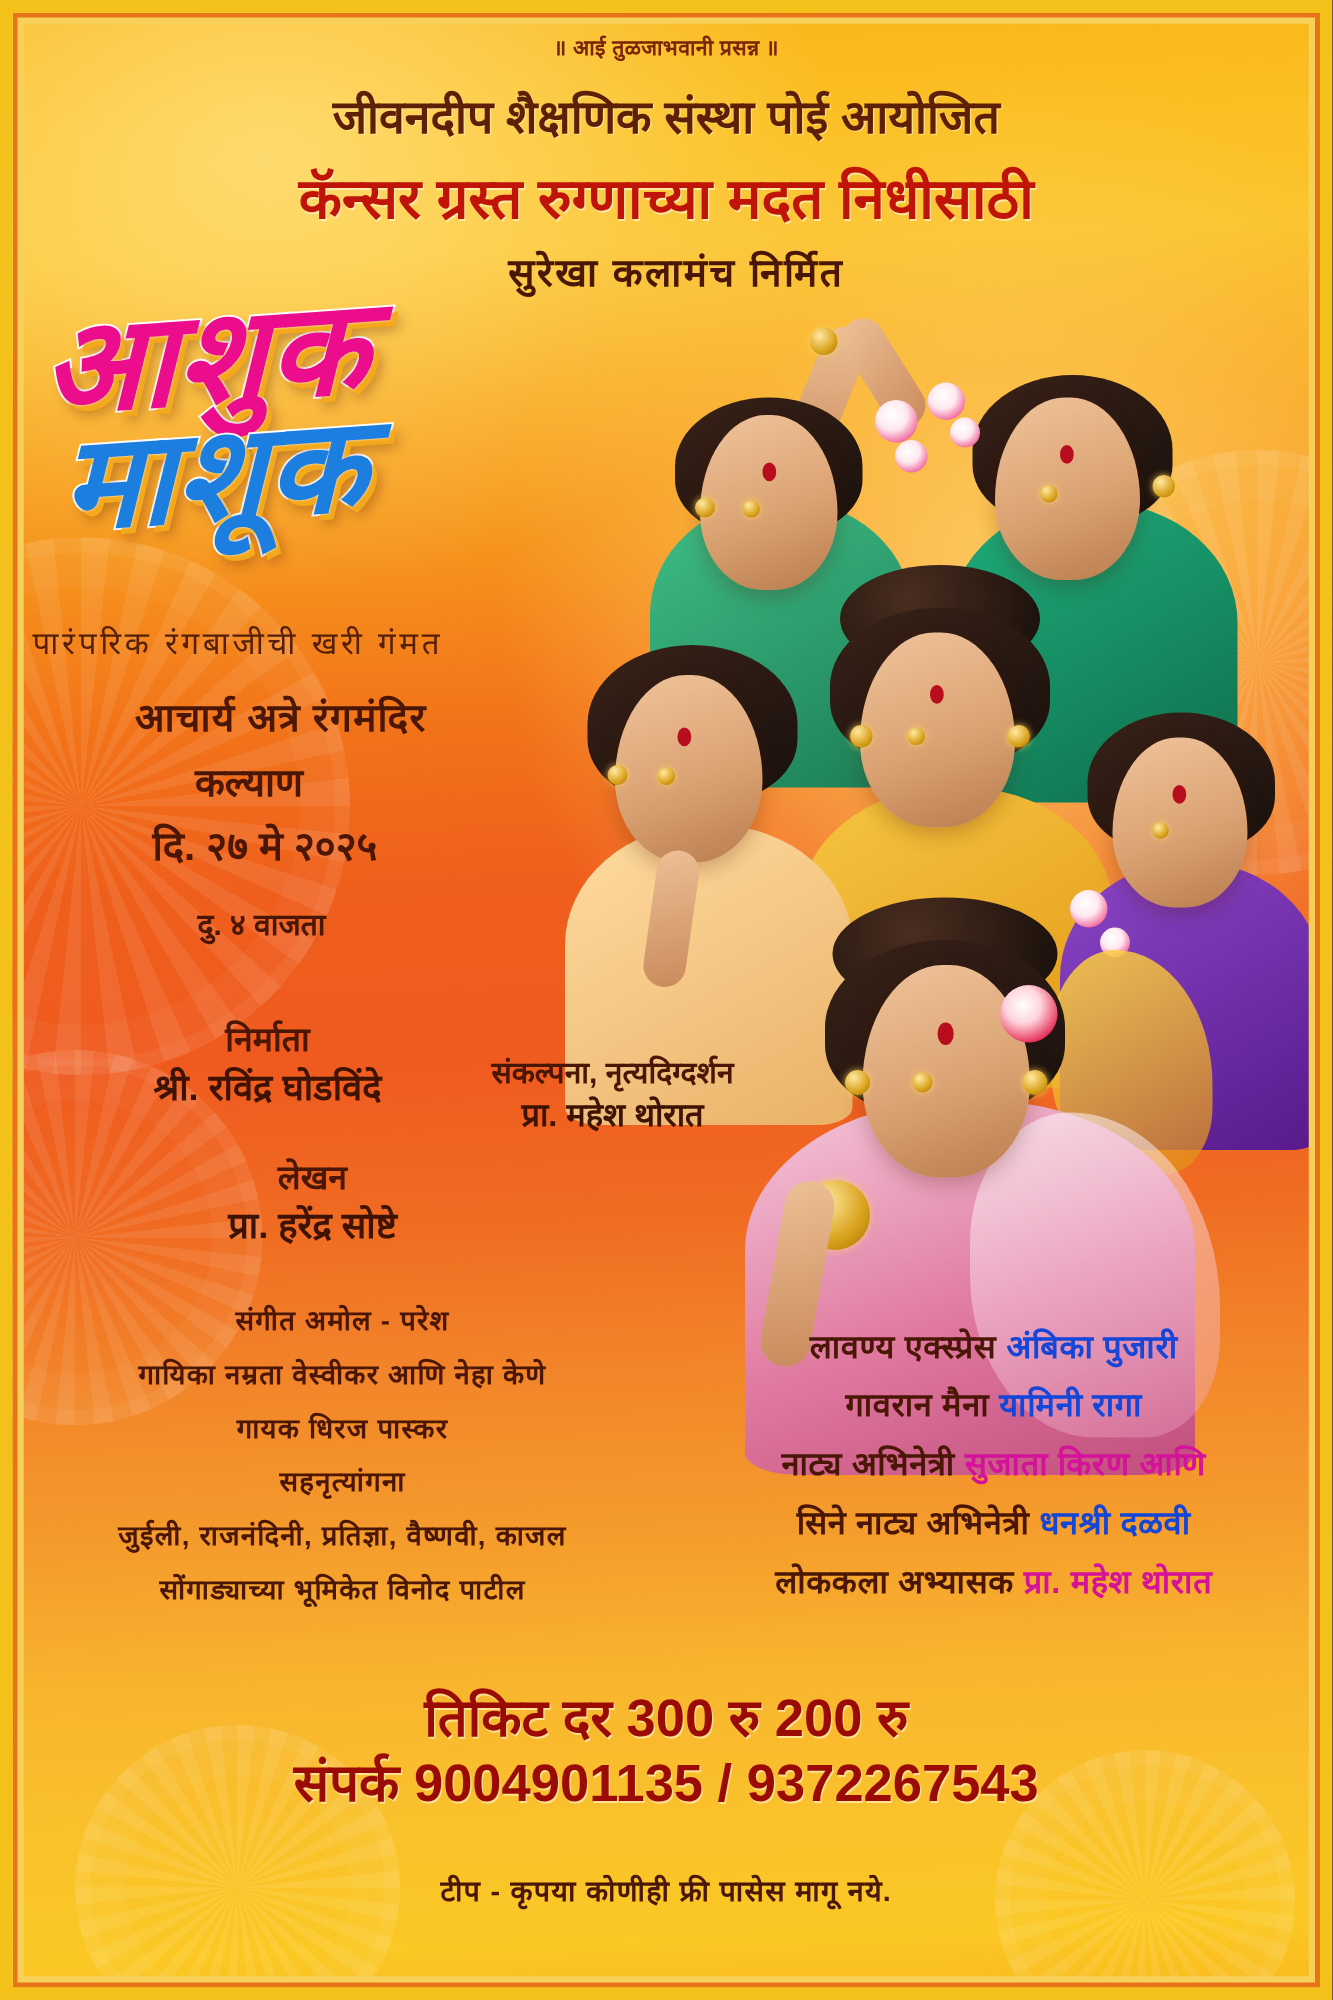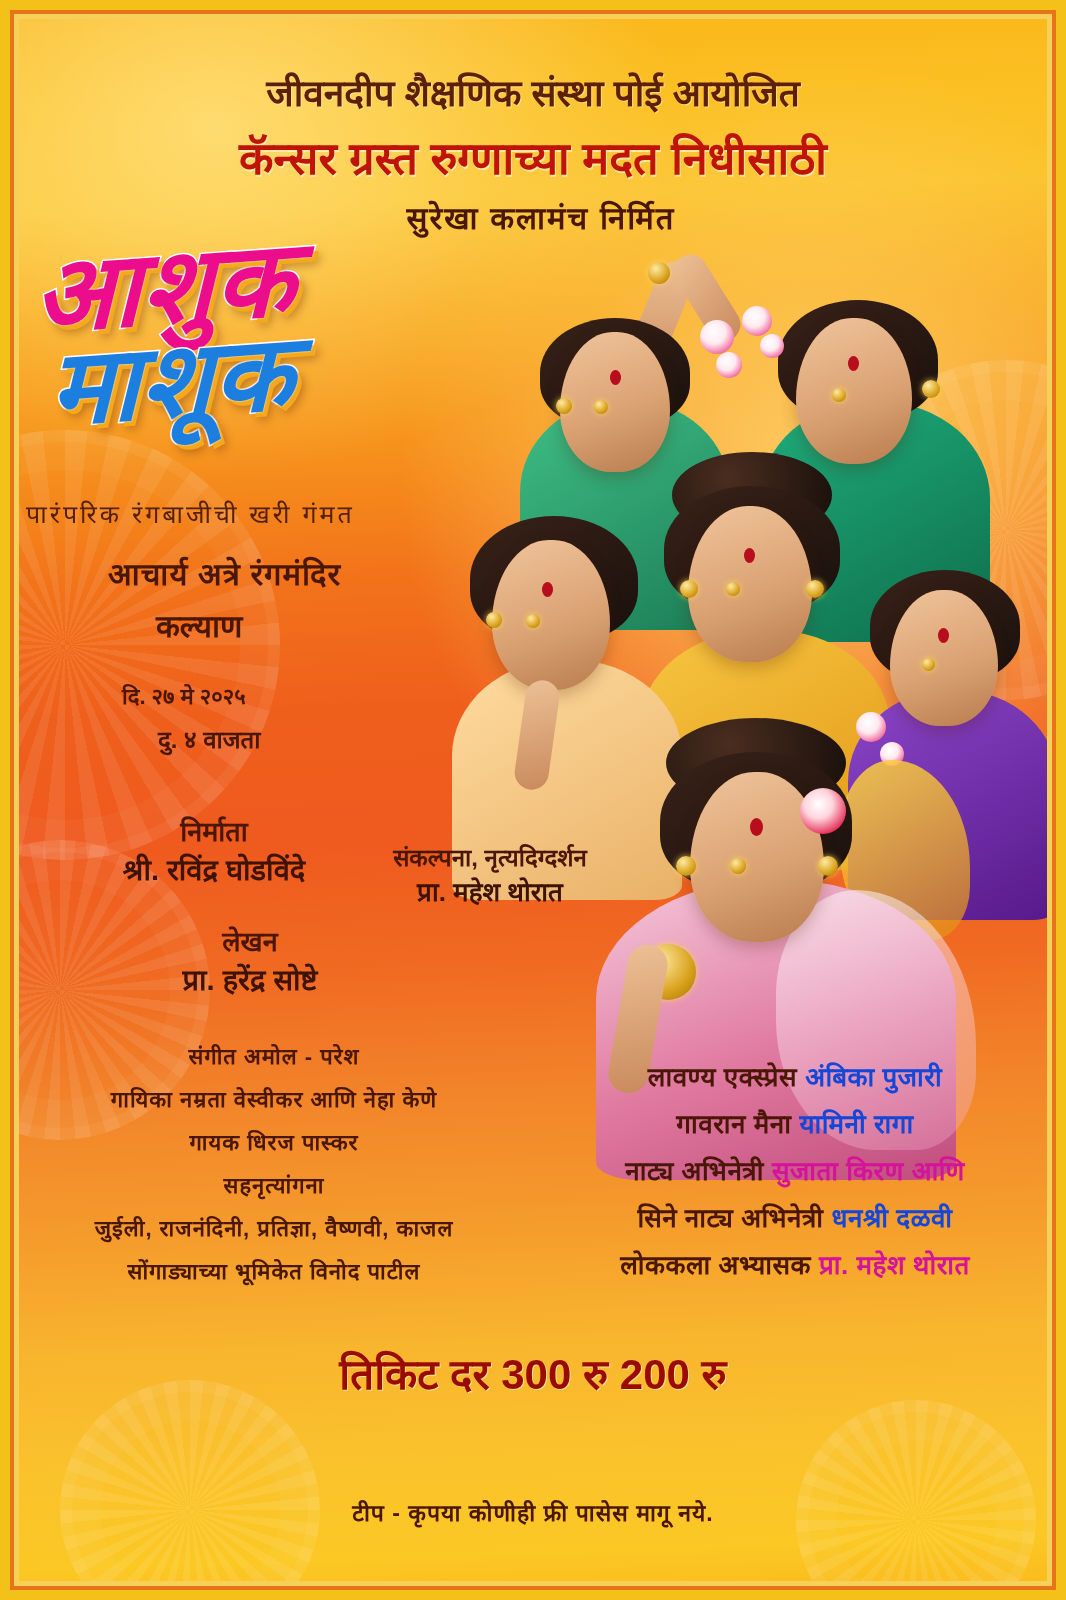--- a/index.html
+++ b/index.html
@@ -148,22 +148,22 @@
   }
   .venue-2 {
     position: absolute;
     top: 604px; left: 156px;
     font-size: 31px; font-weight: bold;
     color: #4a1605;
     z-index: 30;
   }
   .date-line {
     position: absolute;
-    top: 680px; left: 122px;
-    font-size: 22px; font-weight: bold;
+    top: 654px; left: 122px;
+    font-size: 32px; font-weight: bold;
     color: #4a1605;
     z-index: 30;
   }
   .time-line {
     position: absolute;
     top: 722px; left: 158px;
     font-size: 24px; font-weight: bold;
     color: #4a1605;
     z-index: 30;
   }
@@ -378,20 +378,21 @@
       <div class="bindi" style="left:750px; top:818px; width:13px; height:18px;"></div>
       <div class="jewel" style="left:730px; top:858px; width:16px; height:16px;"></div>
       <div class="jewel" style="left:676px; top:856px; width:20px; height:20px;"></div>
       <div class="jewel" style="left:818px; top:856px; width:20px; height:20px;"></div>
       <div class="flower" style="left:800px; top:788px; width:46px; height:46px; background:radial-gradient(circle at 40% 35%,#fff,#ffd5dd 35%,#e21d49 80%,#9b0e2d);"></div>
       <div class="jewel" style="left:640px; top:944px; width:56px; height:56px;"></div>
       <div class="arm" style="left:618px; top:944px; width:40px; height:150px; transform:rotate(10deg);"></div>
     </div>
   </div>
 
+  <div class="invocation dev">॥ आई तुळजाभवानी प्रसन्न ॥</div>
   <div class="org-line dev">जीवनदीप शैक्षणिक संस्था पोई आयोजित</div>
   <div class="cause-line dev">कॅन्सर ग्रस्त रुग्णाच्या मदत निधीसाठी</div>
   <div class="presenter-line dev">सुरेखा कलामंच निर्मित</div>
 
   <div class="title-wrap">
     <div class="title-1 dev">आशुक</div>
     <div class="title-2 dev">माशूक</div>
   </div>
 
   <div class="tagline dev">पारंपरिक रंगबाजीची खरी गंमत</div>
@@ -426,15 +427,16 @@
 
   <div class="artists" id="artist-list">
       <div class="arow dev"><span>लावण्य एक्स्प्रेस</span><span class="name n-blue">अंबिका पुजारी</span></div>
       <div class="arow dev"><span>गावरान मैना</span><span class="name n-blue">यामिनी रागा</span></div>
       <div class="arow dev"><span>नाट्य अभिनेत्री</span><span class="name n-pink">सुजाता किरण आणि</span></div>
       <div class="arow dev"><span>सिने नाट्य अभिनेत्री</span><span class="name n-blue">धनश्री दळवी</span></div>
       <div class="arow dev"><span>लोककला अभ्यासक</span><span class="name n-pink">प्रा. महेश थोरात</span></div>
     </div>
 
   <div class="ticket dev">तिकिट दर 300 रु 200 रु</div>
+  <div class="contact dev">संपर्क 9004901135 / 9372267543</div>
   <div class="note dev">टीप - कृपया कोणीही फ्री पासेस मागू नये.</div>
 
 </div>
 
 </body></html>

